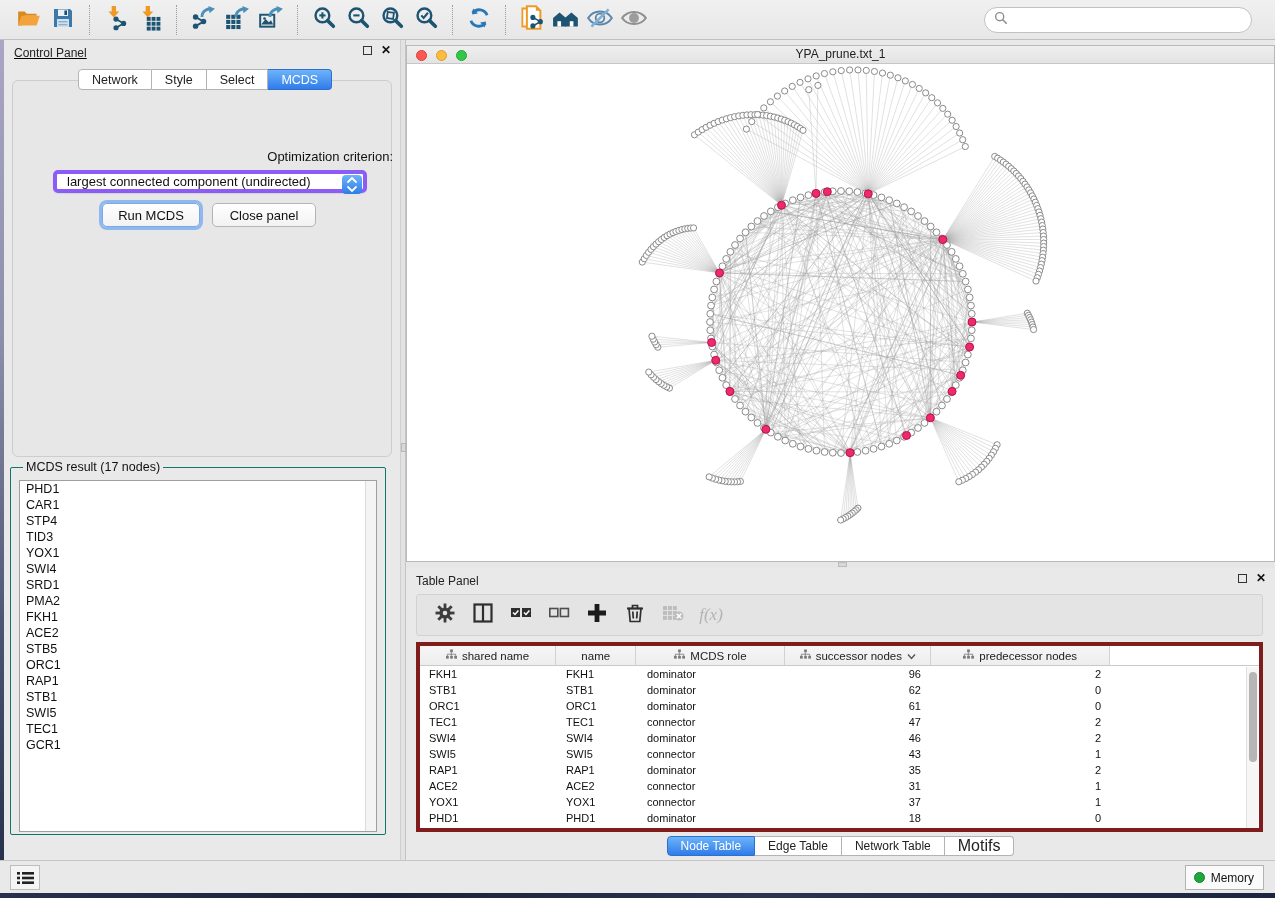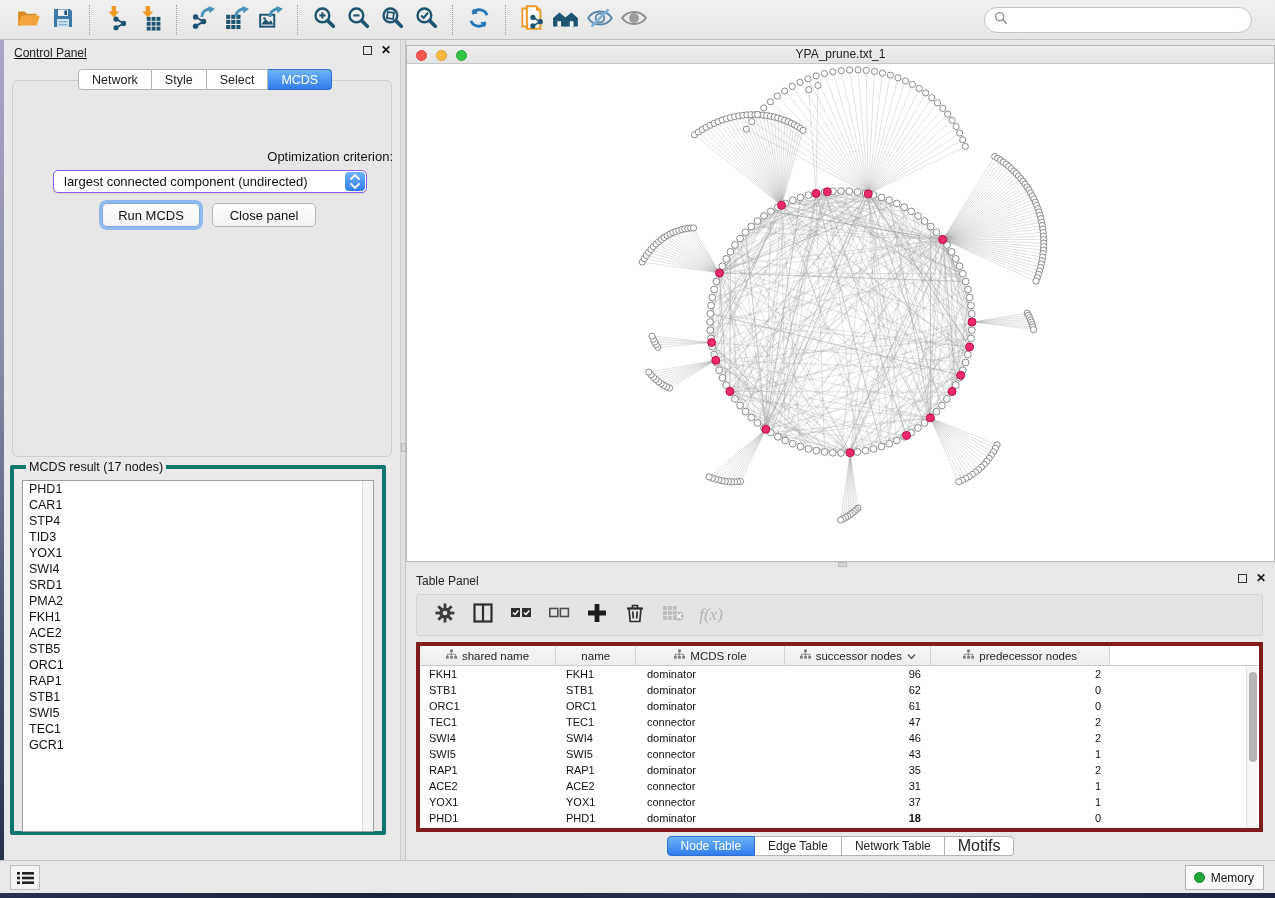--- a/index.html
+++ b/index.html
@@ -44,33 +44,33 @@
   .seg { height:21px; padding:0 13px; background:#fff; border:1px solid #b3b3b3; border-left:none;
     font-size:12.5px; color:#222; display:flex; align-items:center; }
   .seg.first { border-left:1px solid #b3b3b3; border-radius:4px 0 0 4px; }
   .seg.last { border-radius:0 4px 4px 0; }
   .seg.active { background:linear-gradient(#6db4f9,#2f7cea); border-color:#2f6fd0; color:#fff; }
 
   #cp-box { position:absolute; left:8px; top:40px; width:380px; height:377px;
     background:#e7e7e7; border:1px solid #cdcdcd; border-radius:6px; }
   #opt-label { position:absolute; left:0; top:68px; width:380px; text-align:right; font-size:13px; color:#111; }
   #criterion { position:absolute; left:40px; top:89px; width:314px; height:23px; background:#fff;
-    border:1px solid #8b5cf6; border-radius:5px; display:flex; align-items:center; font-size:13px; color:#111;
+    border:4px solid #8b5cf6; border-radius:5px; display:flex; align-items:center; font-size:13px; color:#111;
     padding-left:10px; box-shadow:0 1px 1px rgba(0,0,0,.08); }
   #criterion .stepper { position:absolute; right:1px; top:1px; width:20px; height:19px;
     background:linear-gradient(#6db4f9,#2f7cea); border-radius:4px; display:flex; flex-direction:column;
     align-items:center; justify-content:center; gap:1px; }
   .cp-btn { position:absolute; top:122px; height:24px; background:linear-gradient(#ffffff,#f2f2f2);
     border:1px solid #b5b5b5; border-radius:5px; font-size:13px; color:#111;
     display:flex; align-items:center; justify-content:center; }
   #run-btn { left:89px; width:98px; box-shadow:0 0 0 3px rgba(95,160,240,.65); border-color:#7aa8e8; }
   #close-panel-btn { left:199px; width:104px; }
 
   #mcds-fieldset { position:absolute; left:6px; top:420px; width:376px; height:375px;
-    border:4px solid #0f766e; border-radius:2px; padding:6px 8px 10px 8px; }
+    border:1px solid #0f766e; border-radius:2px; padding:6px 8px 10px 8px; }
   #mcds-fieldset legend { font-size:12.5px; color:#111; padding:0 3px; margin-left:4px; }
   #mcds-list { position:relative; width:100%; height:352px; background:#fff; border:1px solid #9f9f9f; overflow:hidden; }
   #mcds-list .item { font-size:12.5px; color:#111; line-height:16px; padding-left:6px; }
   #mcds-scroll { position:absolute; right:0; top:0; width:11px; height:100%;
     background:#f4f4f4; border-left:1px solid #dcdcdc; }
 
   
   #right-col { position:absolute; left:402px; top:0; width:869px; height:820px; }
 
   #network-window { position:absolute; left:0; top:5px; width:869px; height:517px;
@@ -1438,21 +1438,21 @@
                 <div class="td left" style="width: 137px;">YOX1</div>
                 <div class="td left" style="width: 81px;">YOX1</div>
                 <div class="td left" style="width: 150px;">connector</div>
                 <div class="td num" style="width: 147px;">37</div>
                 <div class="td num" style="width: 180px;">1</div>
               </div>
               <div class="trow">
                 <div class="td left" style="width: 137px;">PHD1</div>
                 <div class="td left" style="width: 81px;">PHD1</div>
                 <div class="td left" style="width: 150px;">dominator</div>
-                <div class="td num" style="width: 147px; font-weight: bold;">18</div>
+                <div class="td num" style="width: 147px;">18</div>
                 <div class="td num" style="width: 180px;">0</div>
               </div>
             </div>
           <div id="tbody-scroll">
               <div class="thumb"></div>
             </div>
         </div>
         <div id="tp-tabs">
             <div class="seg first active" style="height: 20px; font-size: 12px;">Node Table</div>
             <div class="seg" style="height: 20px; font-size: 12px;">Edge Table</div>

